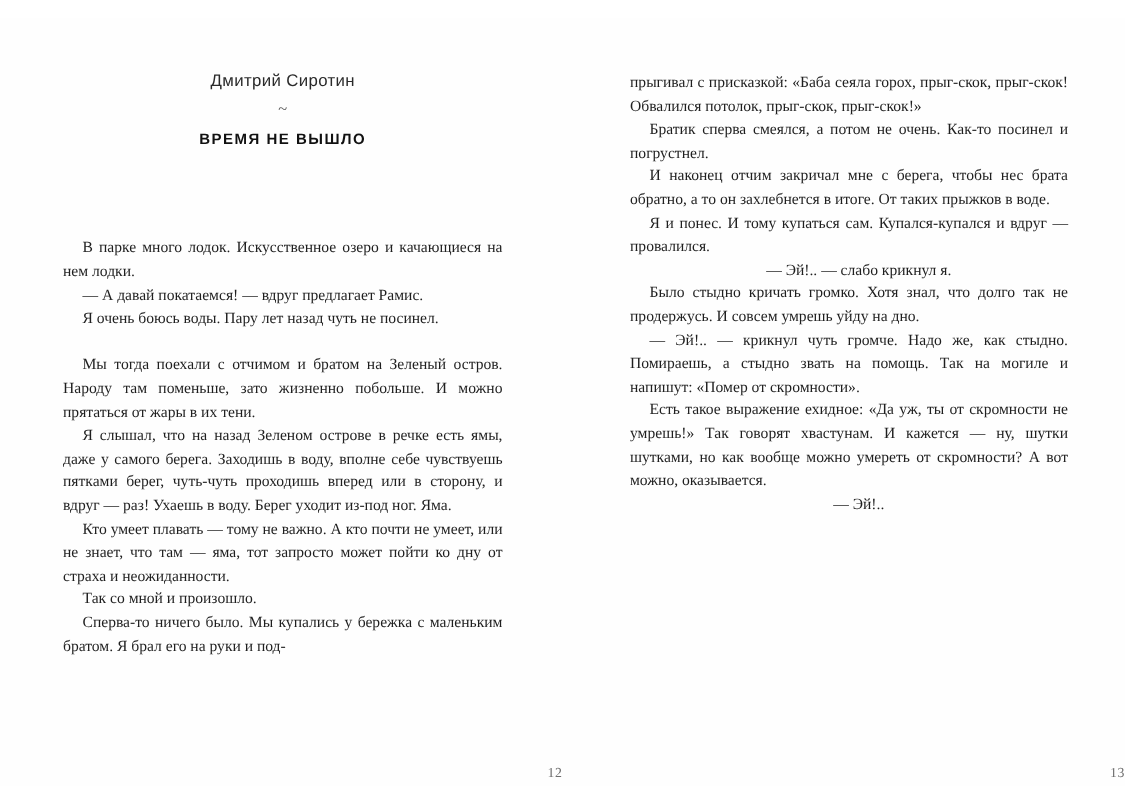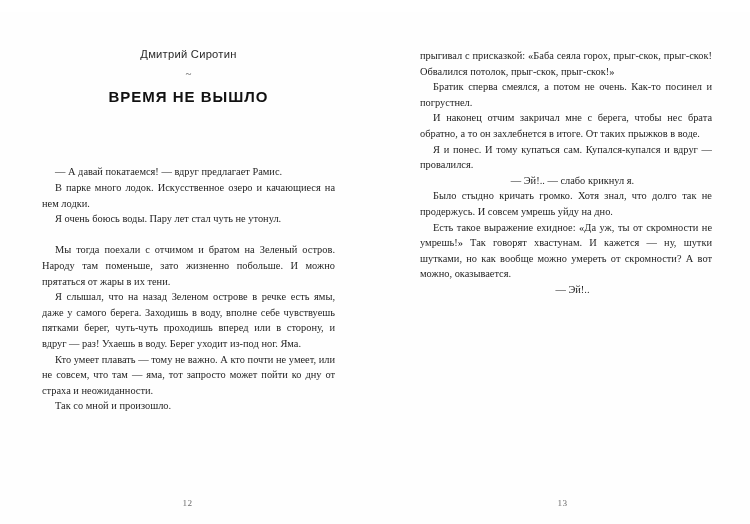--- a/index.html
+++ b/index.html
@@ -50,21 +50,21 @@
   .head-sep {
     font-size: 11px;
     color: #555;
     line-height: 1;
     margin: 7px 0 9px;
     letter-spacing: 0;
   }
   .chapter-title {
     font-family: "Liberation Sans", "DejaVu Sans", sans-serif;
     font-weight: bold;
-    font-size: 15px;
+    font-size: 10px;
     letter-spacing: 1.0px;
     color: #111;
     line-height: 1.2;
   }
 
   
   .body-text {
     font-size: 10.4px;
     line-height: 15.6px;
     text-align: justify;
@@ -85,65 +85,67 @@
   .body-text p.gap-before {
     margin-top: 15.6px;
   }
   .body-text p.last-line {
     text-align: center;
   }
 
   
   .folio {
     position: absolute;
-    bottom: 28px;
+    bottom: 16px;
     left: 0;
     right: 0;
-    text-align: center;
+    text-align: right;
     font-size: 9.2px;
     color: #6d6d6d;
     font-family: "Liberation Serif", "DejaVu Serif", serif;
     letter-spacing: 0.4px;
   }
 </style>
 </head>
 <body>
 
 <div class="spread">
 
   <div class="page page-left">
 
     <div class="chapter-head">
       <div class="author-name">Дмитрий Сиротин</div>
       <div class="head-sep">~</div>
       <div class="chapter-title">ВРЕМЯ НЕ ВЫШЛО</div>
     </div>
 
     <div class="body-text">
+      <p>В парке много лодок. Искусственное озеро и качающиеся на нем лодки.</p>
       <p>— А давай покатаемся! — вдруг предлагает Рамис.</p>
-      <p>В парке много лодок. Искусственное озеро и качающиеся на нем лодки.</p>
-      <p>Я очень боюсь воды. Пару лет стал чуть не утонул.</p>
+      <p>Я очень боюсь воды. Пару лет назад чуть не посинел.</p>
       <p class="gap-before">Мы тогда поехали с отчимом и братом на Зеленый остров. Народу там поменьше, зато жизненно побольше. И можно прятаться от жары в их тени.</p>
       <p>Я слышал, что на назад Зеленом острове в речке есть ямы, даже у самого берега. Заходишь в воду, вполне себе чувствуешь пятками берег, чуть-чуть проходишь вперед или в сторону, и вдруг — раз! Ухаешь в воду. Берег уходит из-под ног. Яма.</p>
-      <p>Кто умеет плавать — тому не важно. А кто почти не умеет, или не совсем, что там — яма, тот запросто может пойти ко дну от страха и неожиданности.</p>
+      <p>Кто умеет плавать — тому не важно. А кто почти не умеет, или не знает, что там — яма, тот запросто может пойти ко дну от страха и неожиданности.</p>
       <p>Так со мной и произошло.</p>
+      <p>Сперва-то ничего было. Мы купались у бережка с маленьким братом. Я брал его на руки и под-</p>
     </div>
 
     <div class="folio">12</div>
   </div>
 
   <div class="page page-right">
 
     <div class="body-text">
       <p class="no-indent">прыгивал с присказкой: «Баба сеяла горох, прыг-скок, прыг-скок! Обвалился потолок, прыг-скок, прыг-скок!»</p>
       <p>Братик сперва смеялся, а потом не очень. Как-то посинел и погрустнел.</p>
       <p>И наконец отчим закричал мне с берега, чтобы нес брата обратно, а то он захлебнется в итоге. От таких прыжков в воде.</p>
       <p>Я и понес. И тому купаться сам. Купался-купался и вдруг — провалился.</p>
       <p class="last-line">— Эй!.. — слабо крикнул я.</p>
       <p>Было стыдно кричать громко. Хотя знал, что долго так не продержусь. И совсем умрешь уйду на дно.</p>
+      <p>— Эй!.. — крикнул чуть громче. Надо же, как стыдно. Помираешь, а стыдно звать на помощь. Так на могиле и напишут: «Помер от скромности».</p>
       <p>Есть такое выражение ехидное: «Да уж, ты от скромности не умрешь!» Так говорят хвастунам. И кажется — ну, шутки шутками, но как вообще можно умереть от скромности? А вот можно, оказывается.</p>
       <p class="last-line">— Эй!..</p>
     </div>
 
     <div class="folio">13</div>
   </div>
 
 </div>
 
 </body></html>

